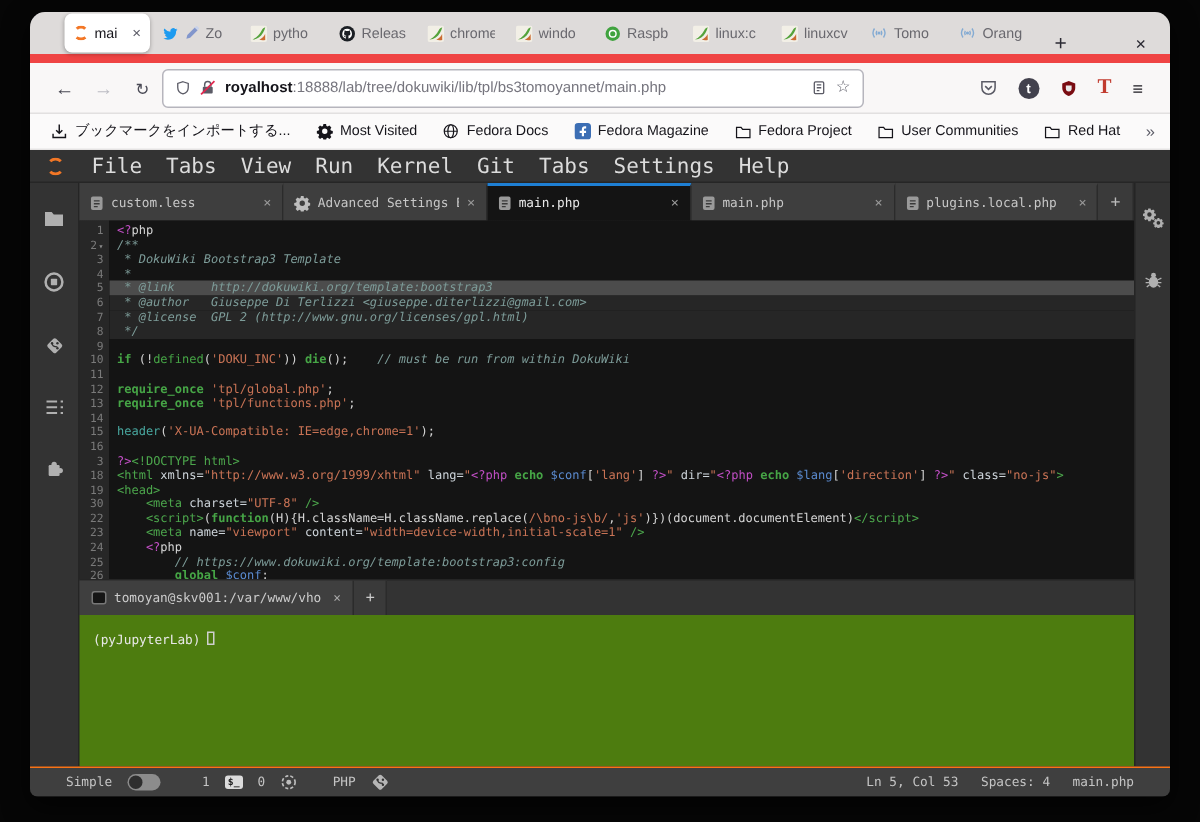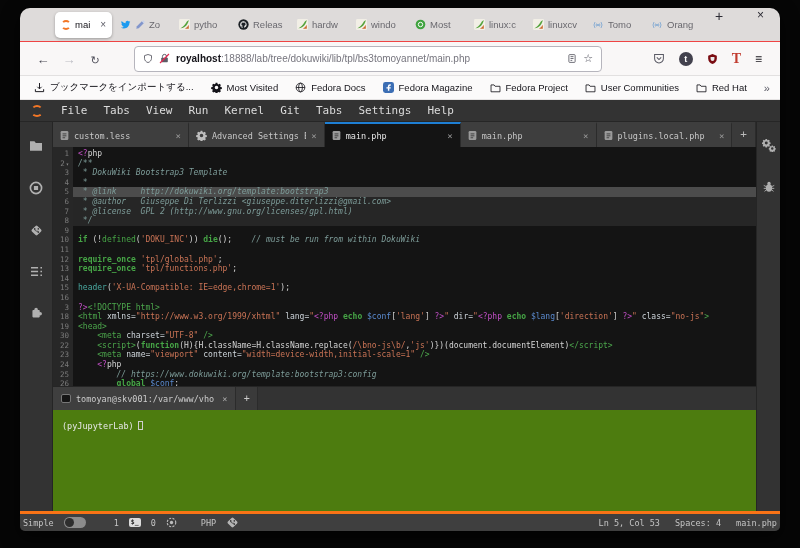--- a/index.html
+++ b/index.html
@@ -1,50 +1,50 @@
 <!DOCTYPE html>
 <html><head>
 <meta charset="utf-8">
 <style>
 *{margin:0;padding:0;box-sizing:border-box}
 html,body{background:#060606;font-family:"Liberation Sans",sans-serif}
 .stage{position:relative;width:800px;height:548px;background:#060606;overflow:hidden}
 .ffwindow{position:absolute;left:20px;top:8px;width:760px;height:523px;border-radius:10px 10px 5px 5px;overflow:hidden;display:flex;flex-direction:column;box-shadow:0 6px 18px rgba(0,0,0,.7);background:#1a1a1a}
 
-.tabstrip{height:34px;background:#dedbda;border-bottom:1px solid #ef4444;display:flex;align-items:flex-start;padding-left:34px;flex:none}
+.tabstrip{height:34px;background:#dedbda;border-bottom:6px solid #ef4444;display:flex;align-items:flex-end;padding-left:22px;flex:none}
 .btabs{display:flex;height:100%;align-items:center}
 .btab{width:57px;height:26px;margin:0 1px;border-radius:5px;display:flex;align-items:center;gap:4px;padding:0 6px;overflow:hidden;flex:none;cursor:default}
 .btab.active{background:#ffffff;box-shadow:0 1px 3px rgba(0,0,0,.3)}
 .btab-label{flex:1;font-size:9.5px;color:#69686e;white-space:nowrap;overflow:hidden}
 .btab.active .btab-label{color:#15141a}
 .btab-close{font-size:10px;color:#5b5b66}
 .newtab{font-size:14px;color:#2b2a33;padding:0 12px}
 .tsp{flex:1}
 .winclose{font-size:12px;color:#2b2a33;padding:0 16px}
 .ic{display:inline-flex;align-items:center;justify-content:center;flex:none}
 .jring{display:inline-block;width:10px;height:10px;border-radius:50%;border:2.5px solid #f37726;border-left-color:transparent;border-right-color:transparent}
 
 .navbar{height:34px;background:#f9f7f7;border-bottom:1px solid #e2e0e0;display:flex;align-items:center;padding:0 10px;flex:none}
 .navbtn{width:26px;text-align:center;color:#4a4a55;cursor:default}
 .navbtn.disabled{color:#bdbdc4}
-.urlbar{width:468px;height:23px;margin-left:26px;background:#fff;border:1px solid #b6b5bd;border-radius:4px;display:flex;align-items:center;padding:12px 8px;gap:6px}
+.urlbar{width:468px;height:23px;background:#fff;border:1px solid #b6b5bd;border-radius:4px;display:flex;align-items:center;padding:12px 8px;gap:6px}
 .url{flex:1;font-size:10px;color:#15141a;white-space:nowrap;overflow:hidden}
 .url b{font-weight:700}
 .url-rest{color:#76757e}
 .navicons{margin-left:auto;display:flex;align-items:center;gap:14px;padding-right:8px;color:#5b5b66}
 .uni{line-height:1}
 .circ-t{width:14px;height:14px;border-radius:50%;background:#42414d;color:#fff;font-size:9px;display:inline-flex;align-items:center;justify-content:center;font-weight:bold}
 .red-T{color:#c13b2f;font-family:"Liberation Serif",serif;font-weight:bold;font-size:14px}
 
 .bookmarksbar{height:24px;background:#fbfafa;border-bottom:1px solid #e5e3e3;display:flex;align-items:center;padding:0 14px;gap:17px;flex:none;color:#5b5b66}
 .bm{display:flex;align-items:center;gap:5px;white-space:nowrap;font-size:9.5px;color:#15141a;cursor:default}
 .bm-overflow{margin-left:auto;font-size:11px;color:#5b5b66}
 
 .jlab{flex:1;display:flex;flex-direction:column;min-height:0;background:#141414;font-family:"DejaVu Sans Mono",monospace}
-.jl-menubar{height:22px;background:#333;border-bottom:1px solid #262626;display:flex;align-items:center;color:#dcdcdc;font-size:11px;flex:none}
+.jl-menubar{height:22px;background:#333;border-bottom:1px solid #262626;display:flex;align-items:center;color:#dcdcdc;font-size:14px;flex:none}
 .jl-logo{width:33px;display:flex;justify-content:center}
 .jl-logo .jring{width:12px;height:12px}
 .jl-menus{display:flex;list-style:none}
 .jl-menus li{padding:0 8px;cursor:default}
 .jl-main{flex:1;display:flex;min-height:0}
 .jl-leftbar{width:33px;background:#333;border-right:1px solid #252525;display:flex;flex-direction:column;align-items:center;padding-top:18px;gap:29px;color:#b0b0b0;flex:none}
 .jl-rightbar{width:24px;background:#333;border-left:1px solid #252525;display:flex;flex-direction:column;align-items:center;padding-top:16px;gap:28px;color:#b0b0b0;flex:none}
 .sbicon{cursor:default;display:flex}
 .jl-center{flex:1;display:flex;flex-direction:column;min-width:0}
 
@@ -74,21 +74,21 @@
 .tk-var{color:#5b8bd0}
 
 .jl-termtabs{height:24px;background:#333;border-top:1px solid #252525;display:flex;align-items:stretch;font-size:8.5px;color:#ccc;flex:none}
 .ttab{display:flex;align-items:center;gap:5px;padding:0 8px;background:#3f3f3f;border-right:1px solid #2b2b2b;cursor:default}
 .tt-ic{width:10px;height:9px;background:#151515;border:1px solid #777;border-radius:2px;display:inline-block}
 .tclose{color:#aaa;margin-left:3px}
 .tplus{width:22px;display:flex;align-items:center;justify-content:center;background:#3a3a3a;border-right:1px solid #2b2b2b;font-size:10px}
 .jl-term{height:101px;background:#4d7c0f;color:#e8e8e8;font-size:8.5px;padding:11px 9px;flex:none}
 .cursor{display:inline-block;width:5px;height:9px;border:1px solid #cfcfcf;margin-left:4px;vertical-align:-1px}
 
-.jl-status{height:20px;background:#3f3f3f;border-top:3px solid #f97316;display:flex;align-items:center;font-size:8.5px;color:#c4c4c4;padding:0 3px;flex:none}
+.jl-status{height:20px;background:#3f3f3f;border-top:1px solid #f97316;display:flex;align-items:center;font-size:8.5px;color:#c4c4c4;padding:0 24px;flex:none}
 .st-left{display:flex;align-items:center;gap:10px}
 .toggle{width:22px;height:11px;border-radius:6px;background:#8c8c8c;position:relative;display:inline-block;cursor:default}
 .knob{position:absolute;left:1px;top:1px;width:9px;height:9px;border-radius:50%;background:#2e2e2e}
 .term-badge{background:#dcdcdc;color:#222;font-size:6.5px;padding:1px 2px;border-radius:2px;font-weight:bold;line-height:1}
 .st-right{margin-left:auto;display:flex;gap:15px;align-items:flex-start}
 .st-git{color:#b5b5b5}
 </style>
 </head>
 <body>
 
@@ -138,40 +138,40 @@
             <span class="btab-label">Releas</span>
           </div>
           <div class="btab">
             <span class="ic">
               <svg width="11" height="11" viewBox="0 0 16 16">
                 <rect width="16" height="16" rx="2" fill="#f2efe6"></rect>
                 <path fill="#55a33c" d="M2 13.5C5.5 12 9 8.5 10.8 4.8 11.6 3.2 13 2 14.3 1.7 13.6 5 11.4 9.3 8 11.7 6 13 4 13.6 2 13.5z"></path>
                 <path fill="#cb6b31" d="M8.5 13.8c2.3-1 4.4-3 5.7-5.6l.1 5.8c-2 .4-4 .3-5.8-.2z"></path>
               </svg>
             </span>
-            <span class="btab-label">hardw</span>
+            <span class="btab-label">chrome</span>
           </div>
           <div class="btab">
             <span class="ic">
               <svg width="11" height="11" viewBox="0 0 16 16">
                 <rect width="16" height="16" rx="2" fill="#f2efe6"></rect>
                 <path fill="#55a33c" d="M2 13.5C5.5 12 9 8.5 10.8 4.8 11.6 3.2 13 2 14.3 1.7 13.6 5 11.4 9.3 8 11.7 6 13 4 13.6 2 13.5z"></path>
                 <path fill="#cb6b31" d="M8.5 13.8c2.3-1 4.4-3 5.7-5.6l.1 5.8c-2 .4-4 .3-5.8-.2z"></path>
               </svg>
             </span>
             <span class="btab-label">windo</span>
           </div>
           <div class="btab">
             <span class="ic">
               <svg width="11" height="11" viewBox="0 0 16 16">
                 <circle cx="8" cy="8" r="7" fill="#40a33f"></circle>
                 <circle cx="8" cy="8" r="3.2" fill="none" stroke="#fff" stroke-width="1.4"></circle>
               </svg>
             </span>
-            <span class="btab-label">Most</span>
+            <span class="btab-label">Raspb</span>
           </div>
           <div class="btab">
             <span class="ic">
               <svg width="11" height="11" viewBox="0 0 16 16">
                 <rect width="16" height="16" rx="2" fill="#f2efe6"></rect>
                 <path fill="#55a33c" d="M2 13.5C5.5 12 9 8.5 10.8 4.8 11.6 3.2 13 2 14.3 1.7 13.6 5 11.4 9.3 8 11.7 6 13 4 13.6 2 13.5z"></path>
                 <path fill="#cb6b31" d="M8.5 13.8c2.3-1 4.4-3 5.7-5.6l.1 5.8c-2 .4-4 .3-5.8-.2z"></path>
               </svg>
             </span>
             <span class="btab-label">linux:c</span>

